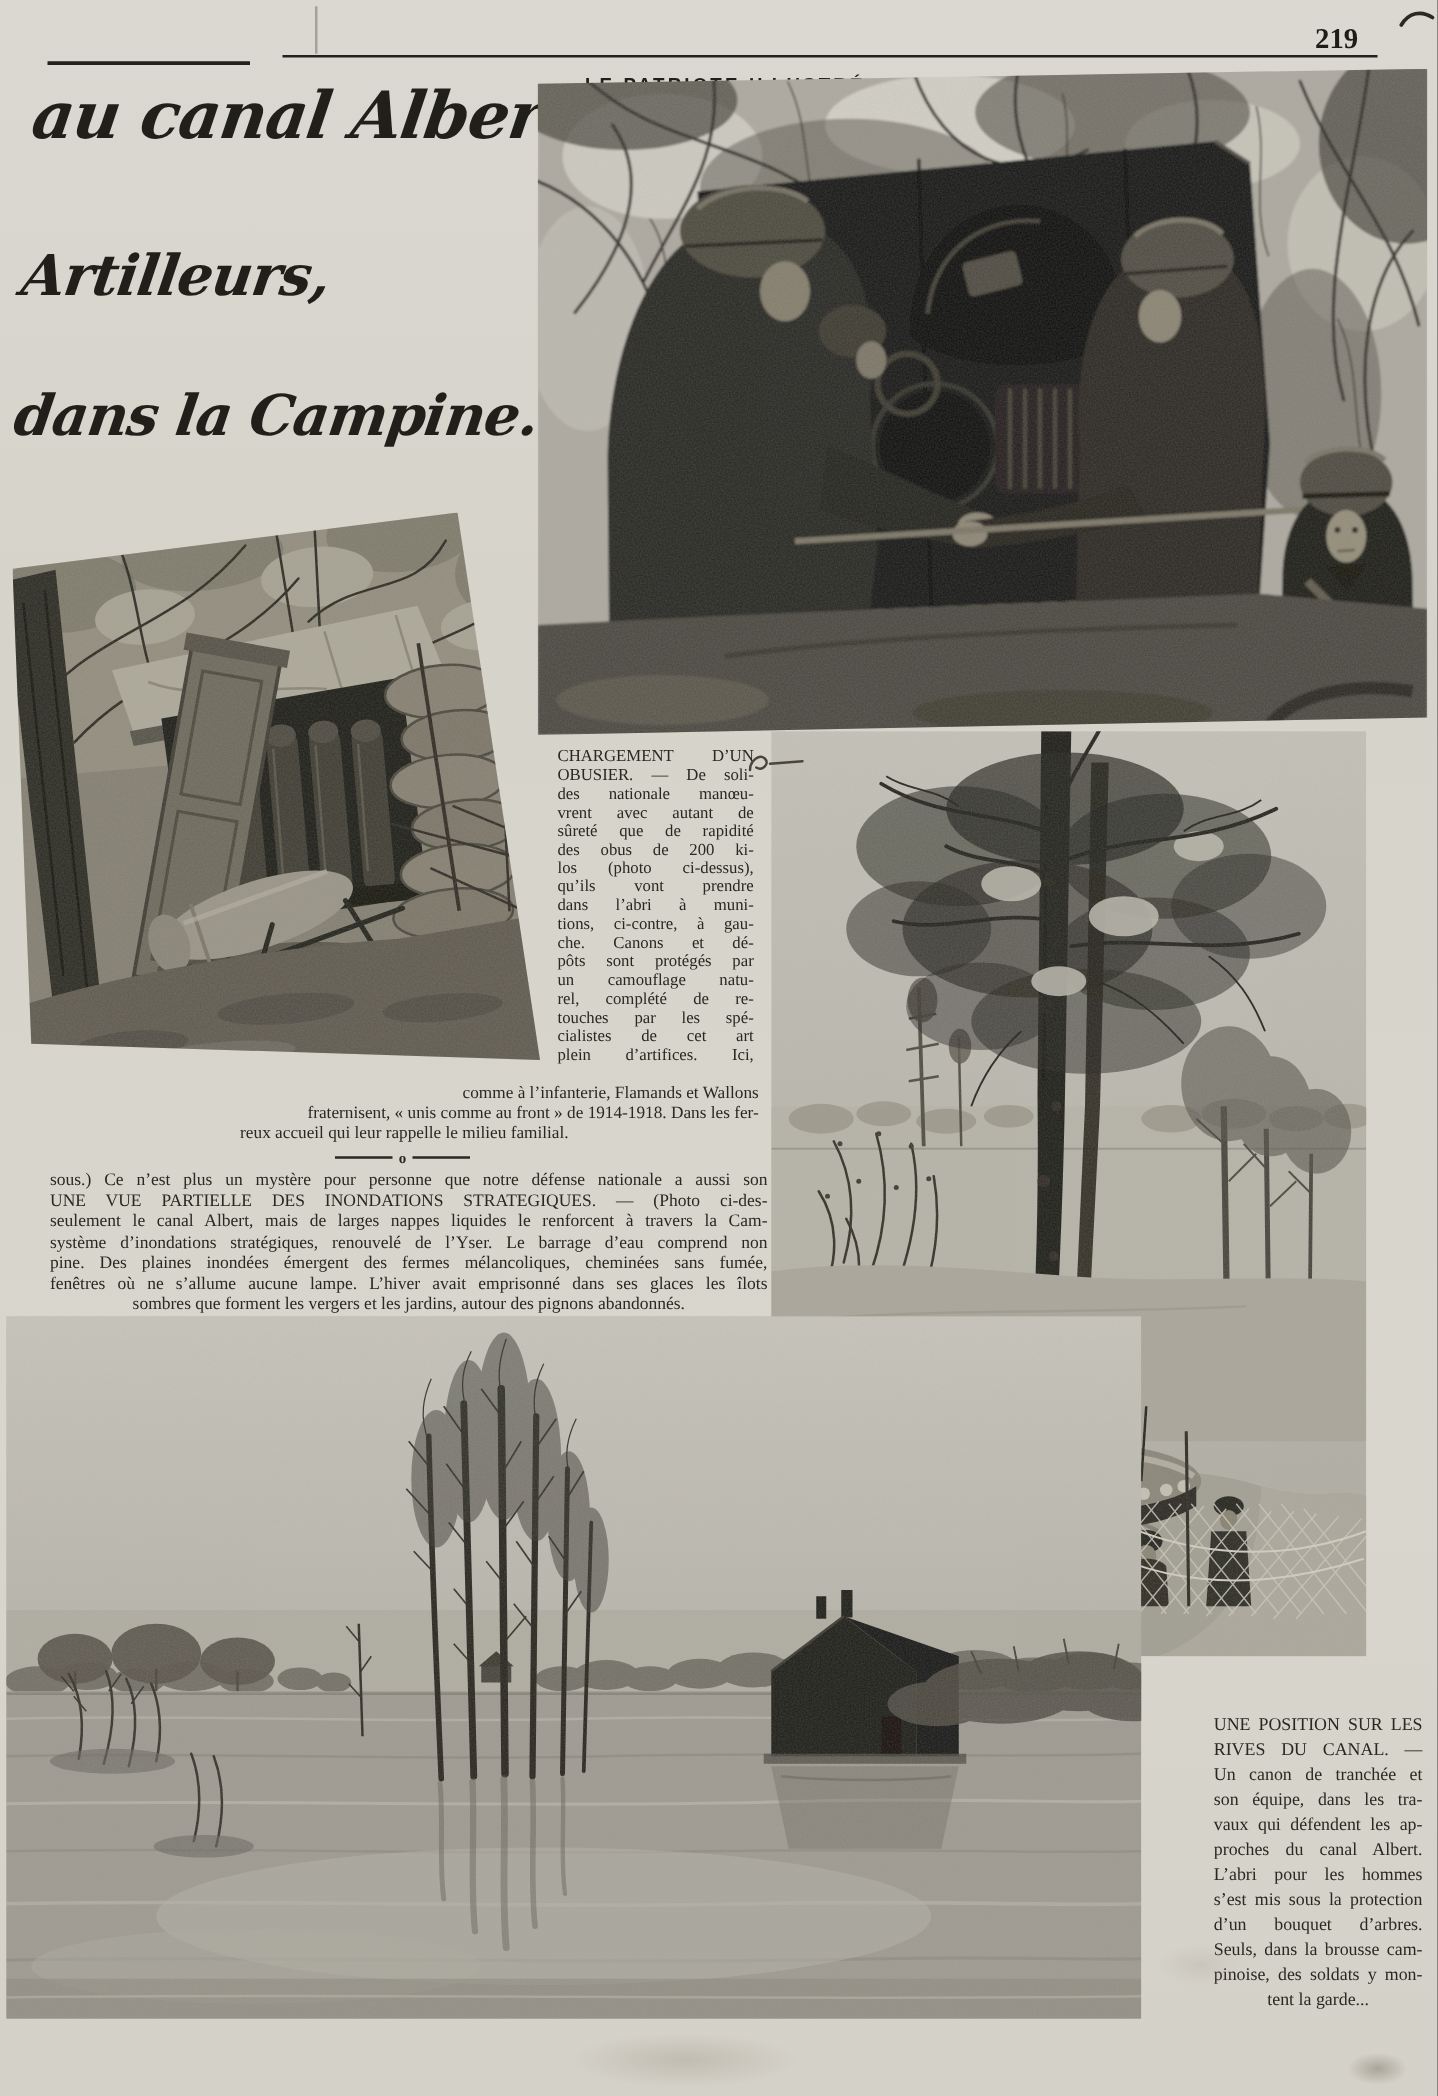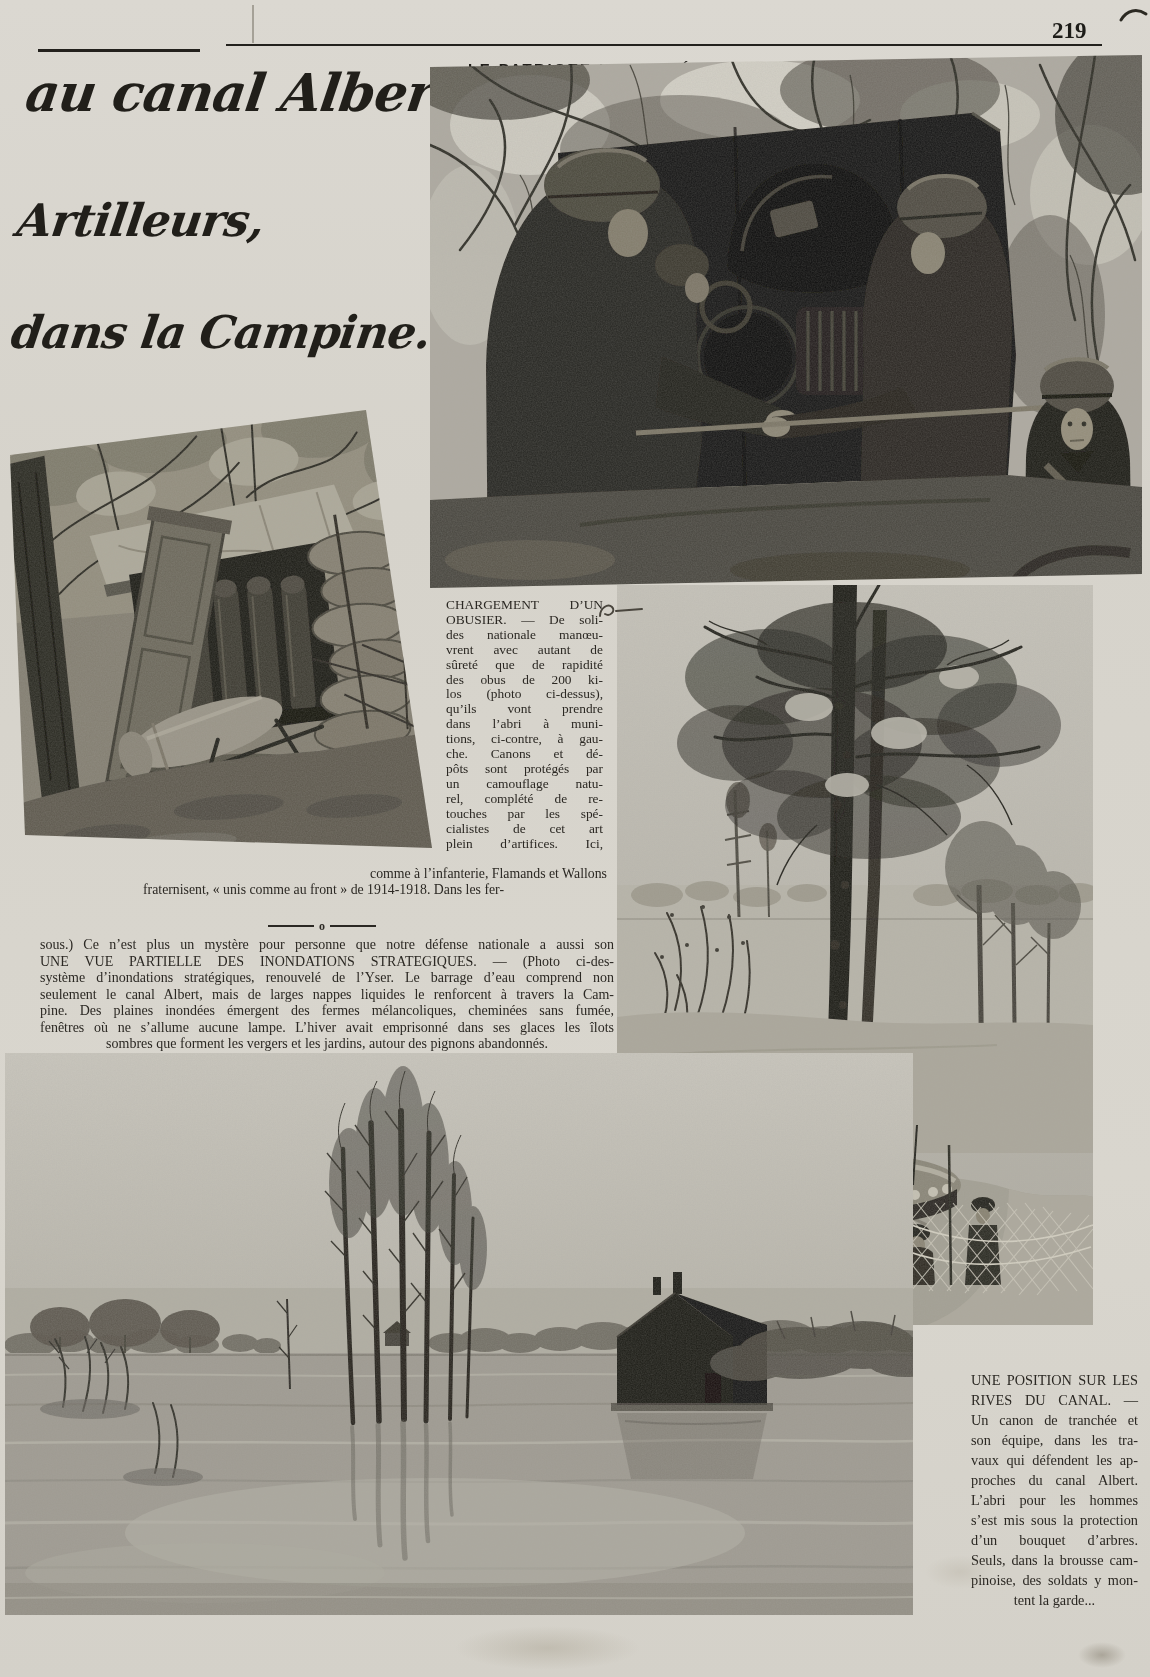--- a/index.html
+++ b/index.html
@@ -632,33 +632,34 @@
       <div class="tl">pôts sont protégés par</div>
       <div class="tl">un camouflage natu-</div>
       <div class="tl">rel, complété de re-</div>
       <div class="tl">touches par les spé-</div>
       <div class="tl">cialistes de cet art</div>
       <div class="tl">plein d’artifices. Ici,</div>
     </div>
   <div class="tblock wide-chargement">
       <div class="tl">comme à l’infanterie, Flamands et Wallons</div>
       <div class="tl">fraternisent, « unis comme au front » de 1914-1918. Dans les fer-</div>
+      <div class="tl">reux accueil qui leur rappelle le milieu familial.</div>
     </div>
 
   <div class="divider">
     <span class="bar"></span>
     <span class="dot">o</span>
     <span class="bar"></span>
   </div>
 
   <div class="tblock block-inondations">
       <div class="tl">sous.) Ce n’est plus un mystère pour personne que notre défense nationale a aussi son</div>
       <div class="tl">UNE VUE PARTIELLE DES INONDATIONS STRATEGIQUES. — (Photo ci-des-</div>
+      <div class="tl">seulement le canal Albert, mais de larges nappes liquides le renforcent à travers la Cam-</div>
       <div class="tl">système d’inondations stratégiques, renouvelé de l’Yser. Le barrage d’eau comprend non</div>
-      <div class="tl">seulement le canal Albert, mais de larges nappes liquides le renforcent à travers la Cam-</div>
       <div class="tl">pine. Des plaines inondées émergent des fermes mélancoliques, cheminées sans fumée,</div>
       <div class="tl">fenêtres où ne s’allume aucune lampe. L’hiver avait emprisonné dans ses glaces les îlots</div>
       <div class="tl">sombres que forment les vergers et les jardins, autour des pignons abandonnés.</div>
     </div>
 
   <div class="tblock col-position">
       <div class="tl">UNE POSITION SUR LES</div>
       <div class="tl">RIVES DU CANAL. —</div>
       <div class="tl">Un canon de tranchée et</div>
       <div class="tl">son équipe, dans les tra-</div>

